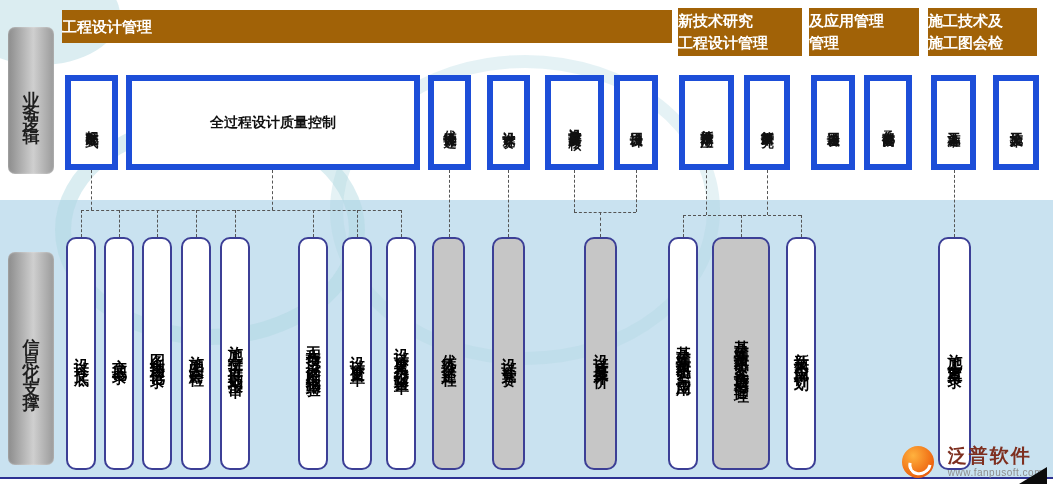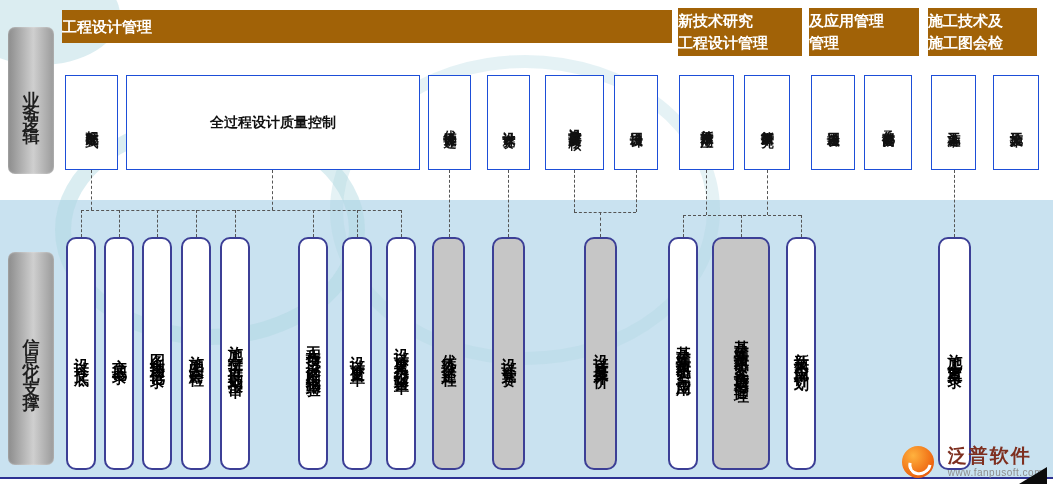--- a/index.html
+++ b/index.html
@@ -26,21 +26,21 @@
   .sidebar-top .vtext { letter-spacing:12px; }
   .sidebar-bottom { top:252px; height:213px; }
   .sidebar-bottom .vtext { letter-spacing:14px; }
 
   
   .hdr { position:absolute; background:#a16207; color:#fff; font-weight:bold; font-size:15px;
     display:flex; flex-direction:column; align-items:flex-start; justify-content:center;
     text-align:center; line-height:1.45; z-index:2; }
 
   
-  .lbox { position:absolute; top:75px; height:95px; background:#fff; border:1px solid #1d4ed8;
+  .lbox { position:absolute; top:75px; height:95px; background:#fff; border:6px solid #1d4ed8;
     display:flex; align-items:center; justify-content:center; font-size:13px; font-weight:600;
     color:#111; z-index:2; text-align:center; }
   .vtext { writing-mode:vertical-lr; text-orientation:upright; letter-spacing:1px; }
   .p3 { padding:22px 2px; }
   .p4 { padding:16px 2px; }
 
   
   .sbox { position:absolute; top:237px; height:233px; background:#fff; border:2px solid #3c3f96;
     border-radius:10px; display:flex; align-items:center; justify-content:center;
     font-size:15px; font-weight:bold; color:#000; z-index:2; padding:6px 2px; }

